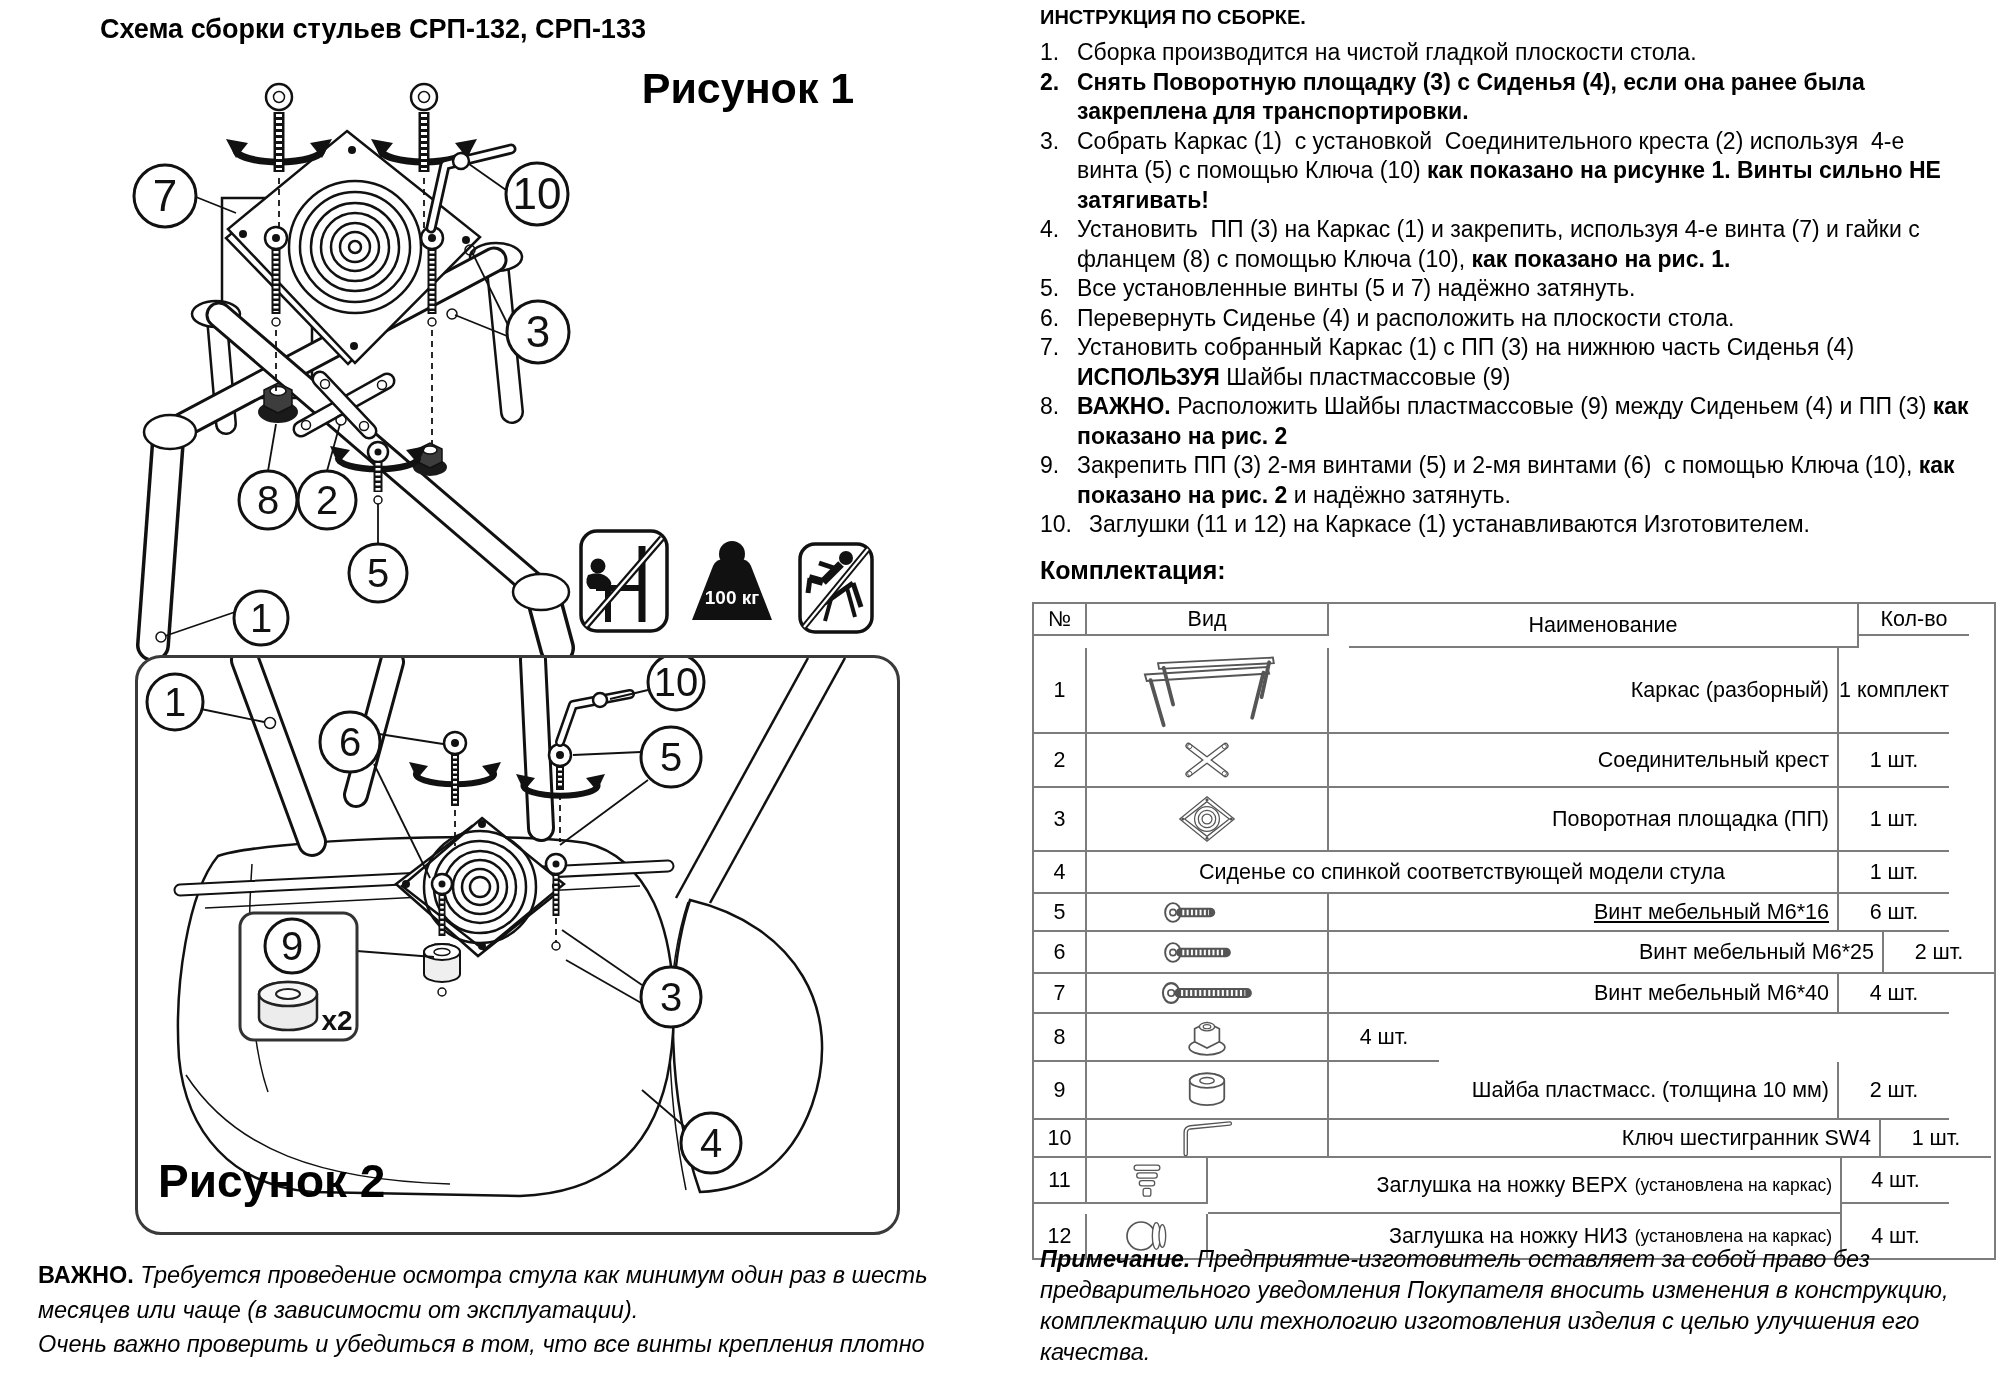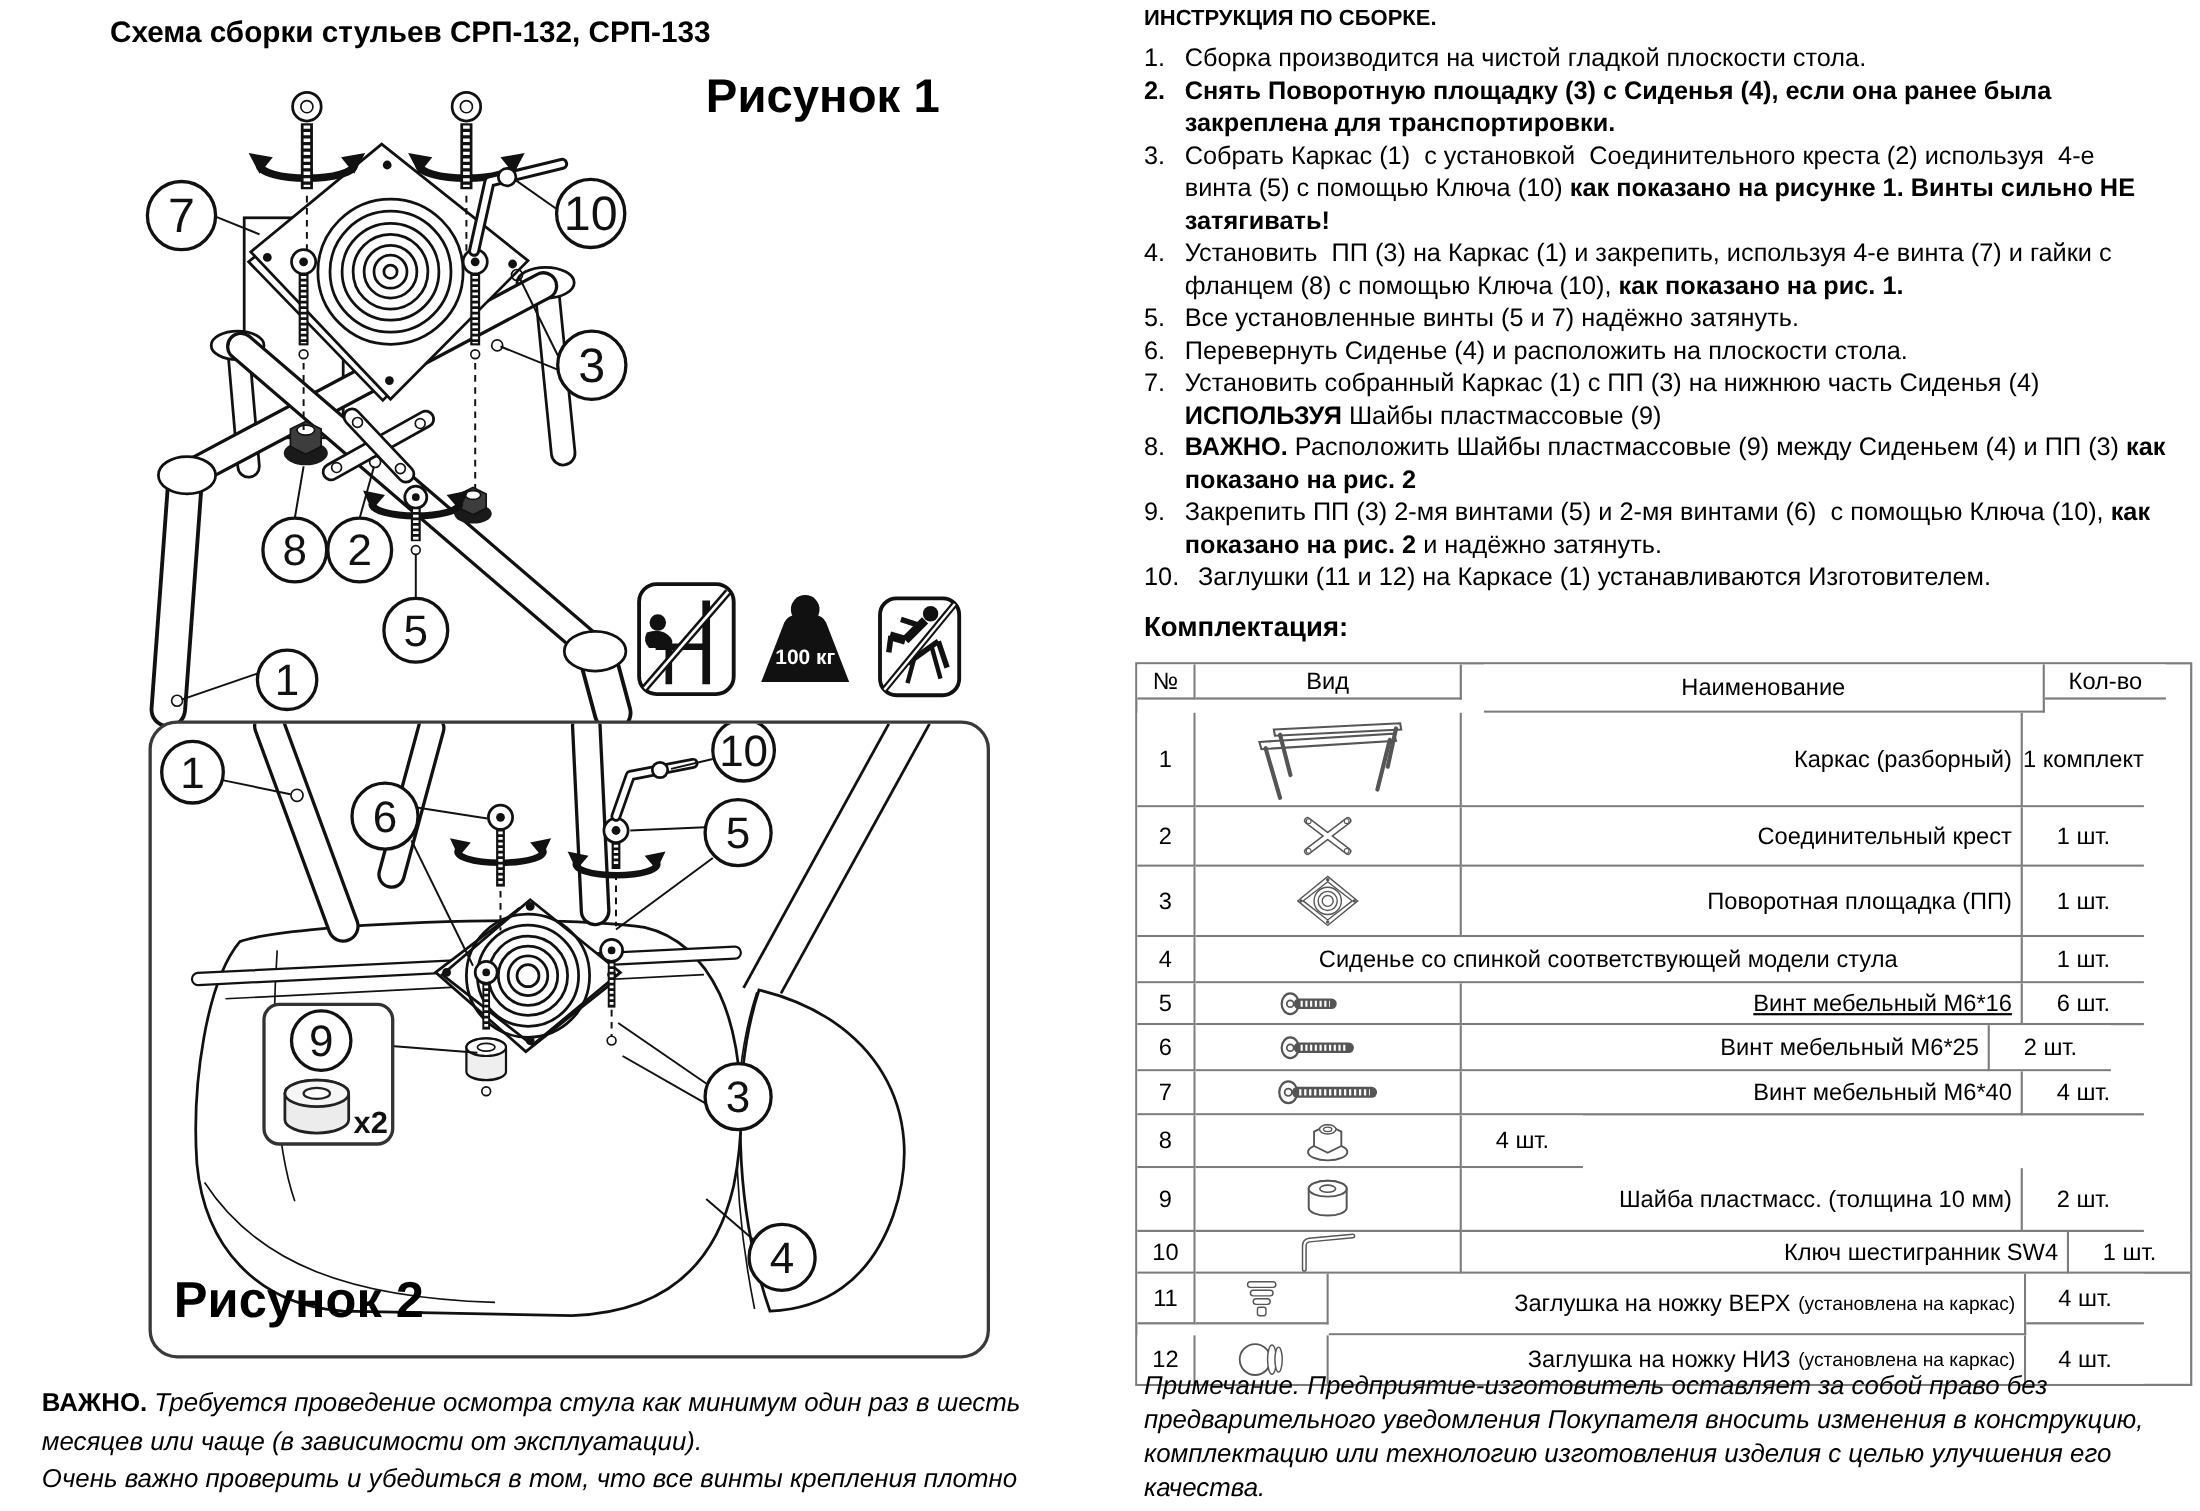--- a/index.html
+++ b/index.html
@@ -23,21 +23,21 @@
   .kc{border-right:2px solid #7c7c7c;border-bottom:2px solid #7c7c7c;display:flex;
       align-items:center;justify-content:center;font-size:21.5px;background:#fff}
   .kc.last{border-right:none}
   .krow.lastrow .kc{border-bottom:none}
   .kc.name{justify-content:flex-end;padding:0 8px 0 14px;text-align:left}
   .kc.cname{justify-content:center;text-align:center}
   .note-sm{font-size:17.5px;margin-left:7px;white-space:nowrap}
   #important{left:38px;top:1258px;width:958px;font-size:23.5px;line-height:34.5px;font-style:italic}
   #important b{font-style:normal}
   #note{left:1040px;top:1244px;width:950px;font-size:23.5px;line-height:31px;font-style:italic}
-  #note b{font-weight:normal}
+  #note b{font-weight:bold}
   svg{display:block}
   svg text{font-family:"Liberation Sans","DejaVu Sans",sans-serif}
   .cot{font-size:44px;fill:#111;text-anchor:middle;font-weight:400}
   .cot2{font-size:40px}
   .co{fill:#fff;stroke:#111;stroke-width:3}
   .wfill{fill:#fff;stroke:#111;stroke-width:2.5}
   .s2{fill:none;stroke:#111;stroke-width:2.5}
   .s1{fill:none;stroke:#111;stroke-width:1.5}
   .ld{stroke:#111;stroke-width:1.8;fill:none}
   .dsh{stroke:#111;stroke-width:1.8;fill:none;stroke-dasharray:6 5}
@@ -482,21 +482,21 @@
       <div class="krow">
         <div class="kc" style="width: 53px; height: 42px;">6</div>
         <div class="kc" style="width: 242px; height: 42px;">
           <svg viewBox="0 0 115 34" width="90" height="27">
             <ellipse cx="14" cy="17" rx="10" ry="12" fill="#fff" stroke="#555" stroke-width="2.5"></ellipse>
             <circle cx="14" cy="17" r="4" fill="none" stroke="#555" stroke-width="2"></circle>
             <line x1="24" y1="17" x2="82" y2="17" stroke="#555" stroke-width="12" stroke-linecap="round"></line>
             <line x1="26" y1="17" x2="80" y2="17" stroke="#fff" stroke-width="7" stroke-dasharray="2.5 3"></line>
           </svg>
         </div>
-        <div class="kc name" style="width: 480px; height: 42px; padding-left: 14px;">
+        <div class="kc name" style="width: 555px; height: 42px; padding-left: 14px;">
           <span>Винт мебельный М6*25</span>
         </div>
         <div class="kc last" style="width: 110px; height: 42px; text-align: center;">2 шт.</div>
       </div>
       <div class="krow">
         <div class="kc" style="width: 53px; height: 40px;">7</div>
         <div class="kc" style="width: 242px; height: 40px;">
           <svg viewBox="0 0 115 34" width="96" height="28">
             <ellipse cx="14" cy="17" rx="10" ry="12" fill="#fff" stroke="#555" stroke-width="2.5"></ellipse>
             <circle cx="14" cy="17" r="4" fill="none" stroke="#555" stroke-width="2"></circle>

